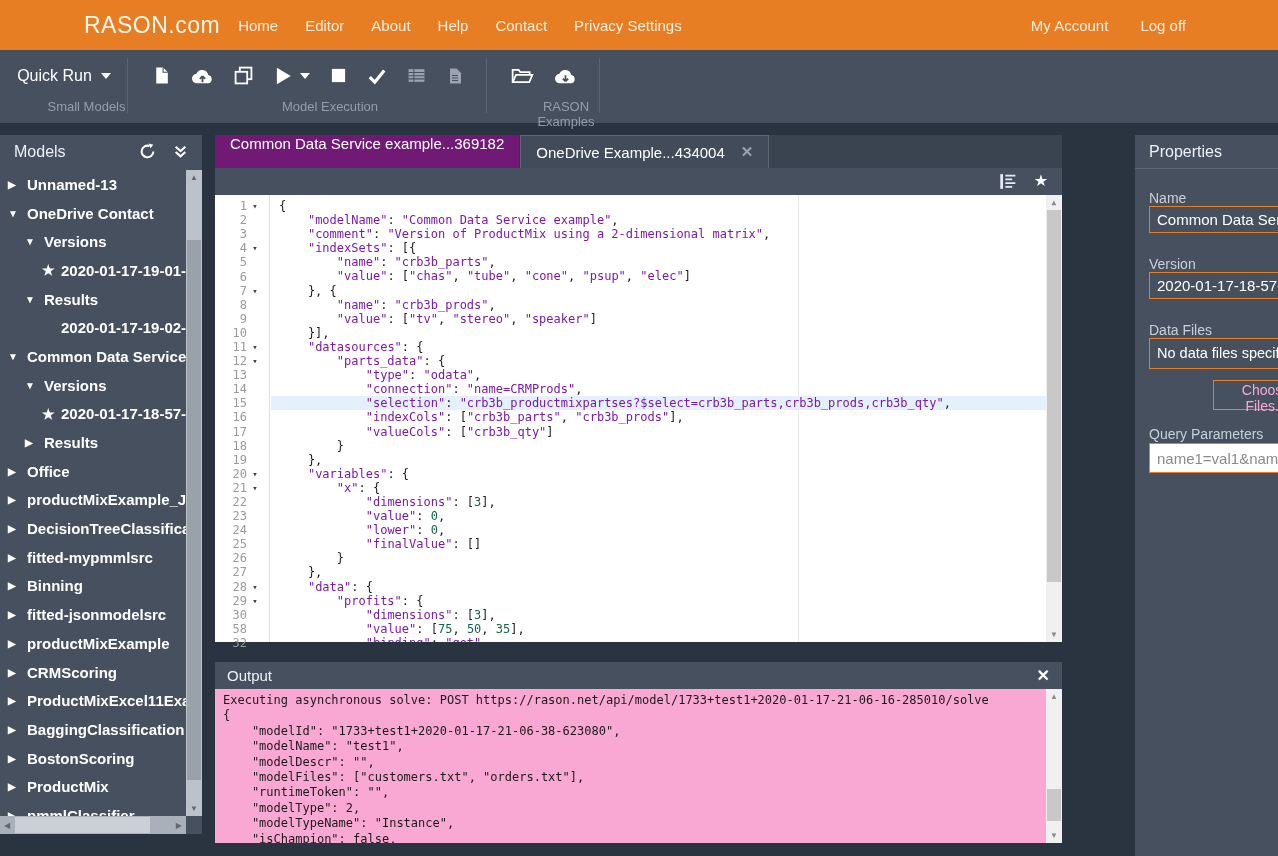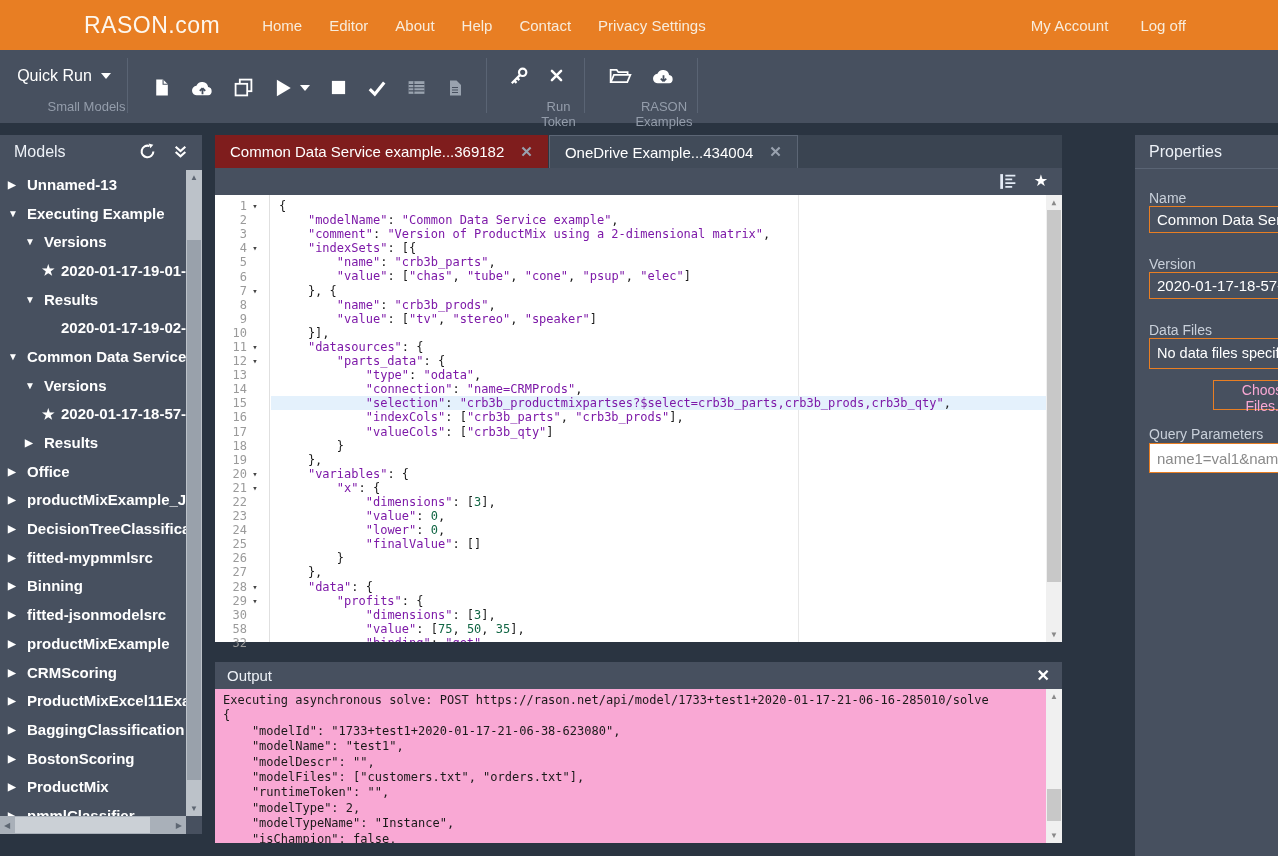--- a/index.html
+++ b/index.html
@@ -5,21 +5,21 @@
   :root{
     --accent:#E87E23; --panel:#47505F; --page-bg:#2A3441;
     --string:#7D19A8; --number:#116644; --active-line:#E4F1FC;
   }
   html,body{margin:0;padding:0;width:1278px;height:856px;overflow:hidden;}
   body{background:var(--page-bg);font-family:"Liberation Sans",sans-serif;position:relative;}
 
   
   .navbar{position:absolute;left:0;top:0;width:100%;height:50px;background:var(--accent);display:flex;align-items:center;}
   .logo{color:#FDF7EE;font-size:23px;margin-left:84px;letter-spacing:.5px;cursor:pointer;}
-  .nav-links{display:flex;gap:27px;margin-left:42px;}
+  .nav-links{display:flex;gap:27px;margin-left:18px;}
   .nav-link{color:#F8ECDC;font-size:15px;cursor:pointer;white-space:nowrap;}
   .nav-right{margin-left:auto;margin-right:92px;display:flex;gap:32px;}
 
   
   .toolbar{position:absolute;left:0;top:50px;width:100%;height:73px;background:var(--panel);display:flex;}
   .tgroup{position:relative;display:flex;flex-direction:column;box-sizing:border-box;}
   .tgroup::after{content:'';position:absolute;right:0;top:8px;bottom:10px;width:1px;background:#5A6474;}
   .tg-items{flex:1;display:flex;align-items:center;justify-content:center;gap:20px;margin-top:2px;}
   .tg-caption{height:24px;text-align:center;color:#949DAB;font-size:13px;padding-left:45px;}
   .ticon{display:inline-flex;align-items:center;cursor:pointer;line-height:0;}
@@ -49,21 +49,21 @@
   .mv .sb-down{bottom:3px;color:#5E6773;}
   .mv .sb-thumb{position:absolute;left:1px;right:1px;top:70px;height:540px;background:#99A1AB;cursor:pointer;}
   .mh2{left:0;right:16px;bottom:0;background:#A9B0B9;}
   .mh2 .sb-left{position:absolute;left:4px;top:5px;font-size:8px;color:#5E6773;cursor:pointer;}
   .mh2 .sb-right{position:absolute;right:4px;top:5px;font-size:8px;color:#5E6773;cursor:pointer;}
   .mh2 .sb-thumb{position:absolute;left:15px;width:135px;top:1px;bottom:1px;background:#CBD0D6;cursor:pointer;}
 
   
   .tabbar{position:absolute;left:215px;top:135px;width:847px;height:33px;background:#3A4451;display:flex;}
   .tab{display:flex;align-items:center;padding:0 15px;gap:16px;font-size:15px;color:#FFFFFF;cursor:pointer;box-sizing:border-box;}
-  .tab.active{background:#7f1d1d;border-right:1px solid #2E3742;}
+  .tab.active{background:#701a75;border-right:1px solid #2E3742;flex-direction:column;}
   .tab:not(.active){background:#414B59;border:1px solid #5C6675;border-bottom:none;}
   .tab-x{color:#99A2AF;font-weight:bold;font-size:15px;cursor:pointer;}
 
   
   .edhead{position:absolute;left:215px;top:168px;width:847px;height:27px;background:var(--panel);}
   .eh-format{position:absolute;right:44px;top:5px;line-height:0;cursor:pointer;}
   .eh-star{position:absolute;right:14px;top:3px;color:#FFFFFF;font-size:16px;cursor:pointer;}
 
   
   .editor{position:absolute;left:215px;top:195px;width:847px;height:447px;background:#FFFFFF;
@@ -187,36 +187,21 @@
             <path d="M1.5 6.2h15M1.5 9.2h15M1.5 12.2h15M6.5 3v12" stroke="#47505F"></path>
           </svg>
         </span>
         <span class="ticon">
           <svg viewBox="0 0 18 18" width="18" height="18">
             <path d="M4 1.5h6.5L15 6v10.5H4z" fill="#9AA3AF"></path>
             <path d="M6 8.5h6M6 11h6M6 13.5h6" stroke="#47505F"></path>
           </svg>
         </span>
       </div>
-    </div>
-    <div class="tgroup" style="width: 98px;">
-      <div class="tg-items">
-        <span class="ticon">
-          <svg viewBox="0 0 18 18" width="20" height="20">
-            <circle cx="12.3" cy="5.7" r="3.3" fill="none" stroke="#fff" stroke-width="2"></circle>
-            <path d="M9.8 8.2L2.5 15.5M4.8 13.2l2 2M7.3 10.7l2 2" stroke="#fff" stroke-width="2" fill="none"></path>
-          </svg>
-        </span>
-        <span class="ticon">
-          <svg viewBox="0 0 18 18" width="15" height="15">
-            <path d="M3.5 3.5l11 11M14.5 3.5l-11 11" stroke="#fff" stroke-width="3" stroke-linecap="round"></path>
-          </svg>
-        </span>
-      </div>
-      <div class="tg-caption">Run Token</div>
+      <div class="tg-caption">Model Execution</div>
     </div>
     <div class="tgroup" style="width: 113px;">
       <div class="tg-items">
         <span class="ticon">
           <svg viewBox="0 0 21 16" width="23" height="18">
             <path d="M1.5 13.5V2.5h5.5l1.5 2h8.5v2.5" fill="none" stroke="#fff" stroke-width="1.6"></path>
             <path d="M4.5 7h15l-2.8 6.5H1.7z" fill="none" stroke="#fff" stroke-width="1.6"></path>
           </svg>
         </span>
         <span class="ticon">
@@ -243,21 +228,21 @@
           </svg></span>
     </span>
   </div>
   <div class="tree" id="tree">
       <div class="tree-item" title="Unnamed-13" style="padding-left: 8px;">
         <span class="tmark">▶</span>
         <span class="tlabel">Unnamed-13</span>
       </div>
       <div class="tree-item" title="OneDrive Example" style="padding-left: 8px;">
         <span class="tmark">▼</span>
-        <span class="tlabel">Executing Example</span>
+        <span class="tlabel">OneDrive Contact</span>
       </div>
       <div class="tree-item" title="Versions" style="padding-left: 25px;">
         <span class="tmark">▼</span>
         <span class="tlabel">Versions</span>
       </div>
       <div class="tree-item" title="2020-01-17-19-01-5" style="padding-left: 42px;">
         <span class="tstar">★</span>
         <span class="tlabel">2020-01-17-19-01-5</span>
       </div>
       <div class="tree-item" title="Results" style="padding-left: 25px;">

